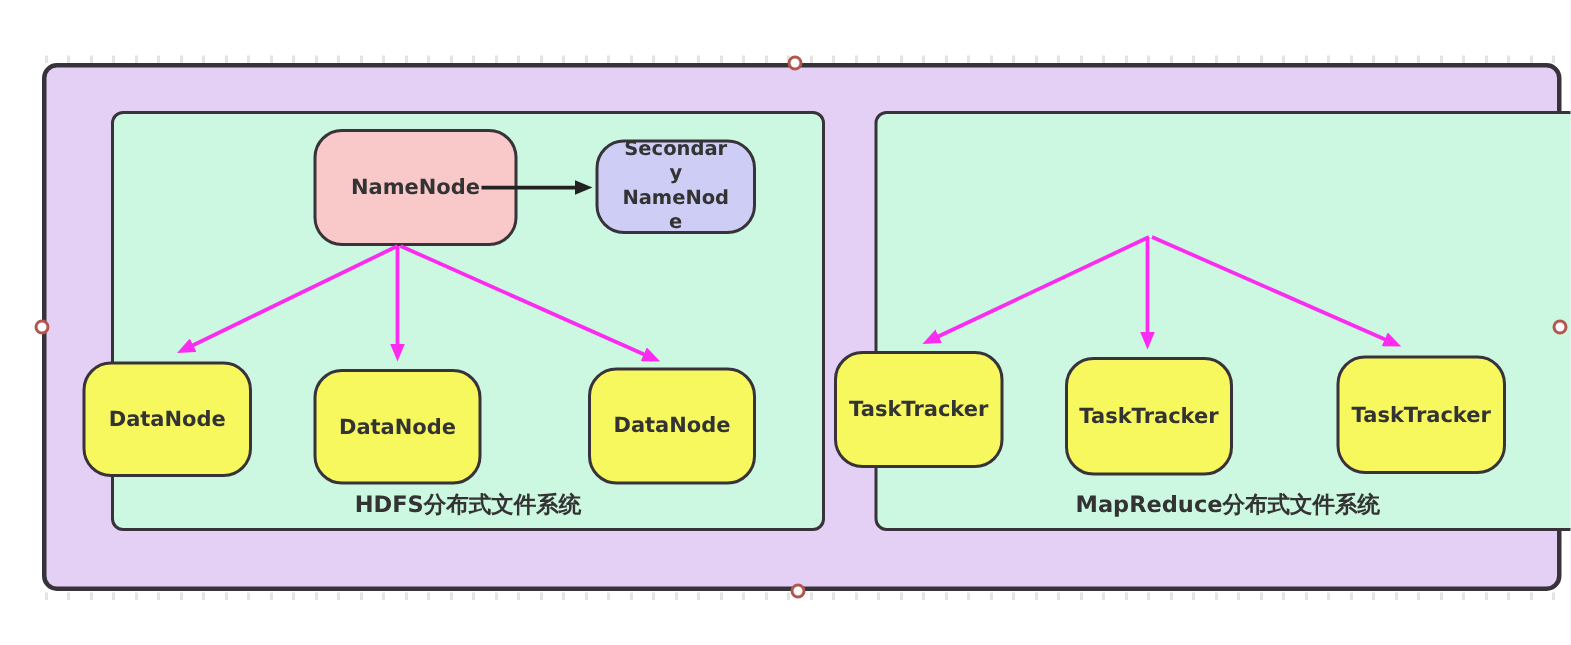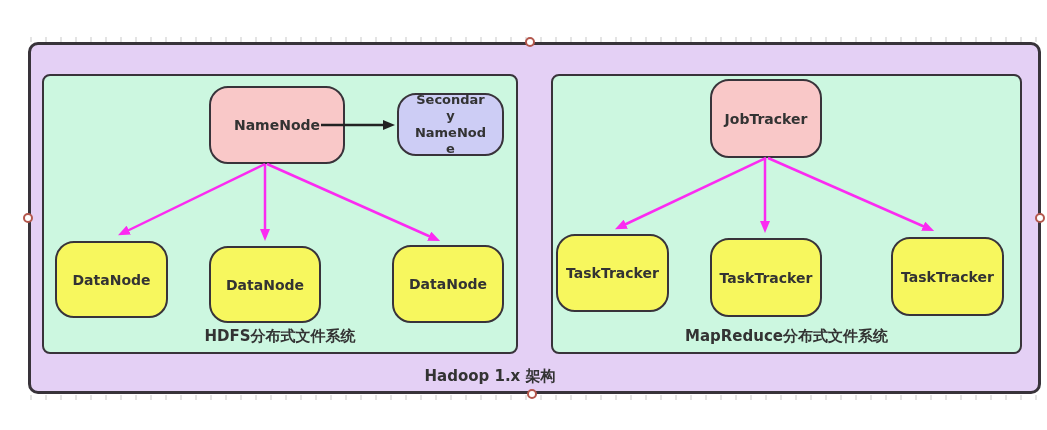--- a/index.html
+++ b/index.html
@@ -22,21 +22,21 @@
 
   .tick-strip{position:absolute;left:30px;width:1010px;height:5px;
     background:repeating-linear-gradient(90deg,var(--tick) 0 2px,transparent 2px 15px);}
   .tick-strip.top{top:37px;}
   .tick-strip.bottom{top:395px;}
 
   .outer-box{position:absolute;left:28px;top:42px;width:1013px;height:352px;
     background:var(--outer-fill);border:3px solid var(--border);border-radius:10px;}
 
   .panel{position:absolute;background:var(--panel-fill);
-    border:2.5px solid var(--border);border-radius:8px;}
+    border:2.5px solid var(--border);border-radius:8px;margin-left:32px;}
   .panel.hdfs{left:42px;top:74px;width:476px;height:280px;}
   .panel.mapreduce{left:551px;top:74px;width:471px;height:280px;padding-left:32px;}
 
   .panel-label{position:absolute;bottom:6px;left:0;width:100%;text-align:center;
     font-weight:bold;font-size:15px;color:var(--text);}
 
   .node{position:absolute;display:flex;align-items:center;justify-content:center;
     border:2.5px solid var(--border);border-radius:19px;color:var(--text);
     font-weight:bold;font-size:14px;text-align:center;}
   .node.master{background:var(--master-fill);}
@@ -95,34 +95,30 @@
   <div class="node worker n-datanode1">
     <span>DataNode</span>
   </div>
   <div class="node worker n-datanode2">
     <span>DataNode</span>
   </div>
   <div class="node worker n-datanode3">
     <span>DataNode</span>
   </div>
 
-  <div class="node master n-jobtracker">
-    <span>JobTracker</span>
-  </div>
   <div class="node worker n-tasktracker1">
     <span>TaskTracker</span>
   </div>
   <div class="node worker n-tasktracker2">
     <span>TaskTracker</span>
   </div>
   <div class="node worker n-tasktracker3">
     <span>TaskTracker</span>
   </div>
 
-  <div class="outer-title">Hadoop 1.x 架构</div>
 
   <svg class="arrows" viewBox="0 0 1047 430">
     <defs>
       <marker id="mBlack" markerUnits="userSpaceOnUse" markerWidth="12" markerHeight="10" refX="2" refY="5" orient="auto">
         <path d="M0,0 L12,5 L0,10 Z" fill="#222222"></path>
       </marker>
       <marker id="mMagenta" markerUnits="userSpaceOnUse" markerWidth="12" markerHeight="10" refX="2" refY="5" orient="auto">
         <path d="M0,0 L12,5 L0,10 Z" fill="#fb2bf1"></path>
       </marker>
     </defs>

